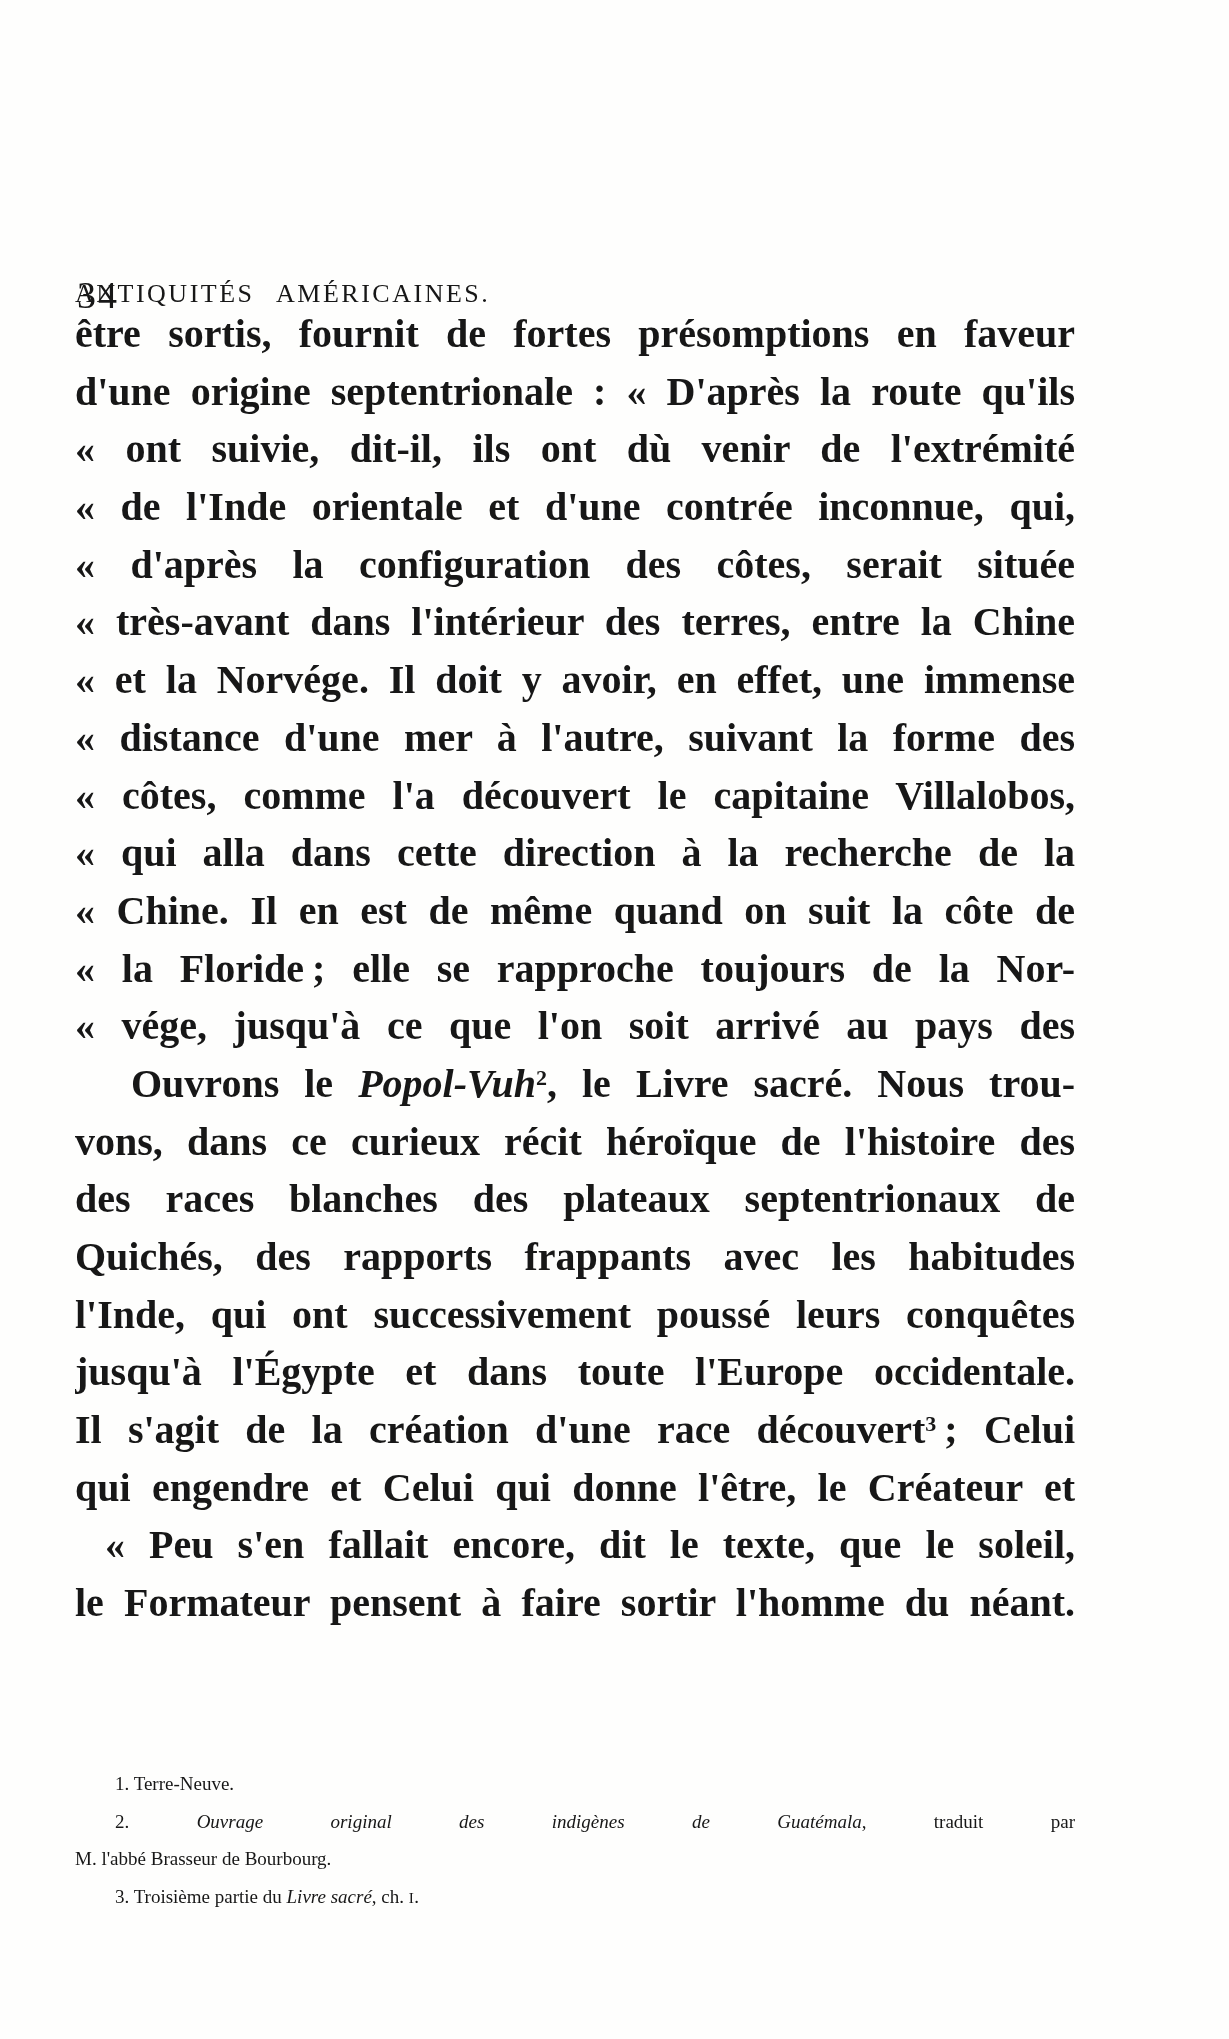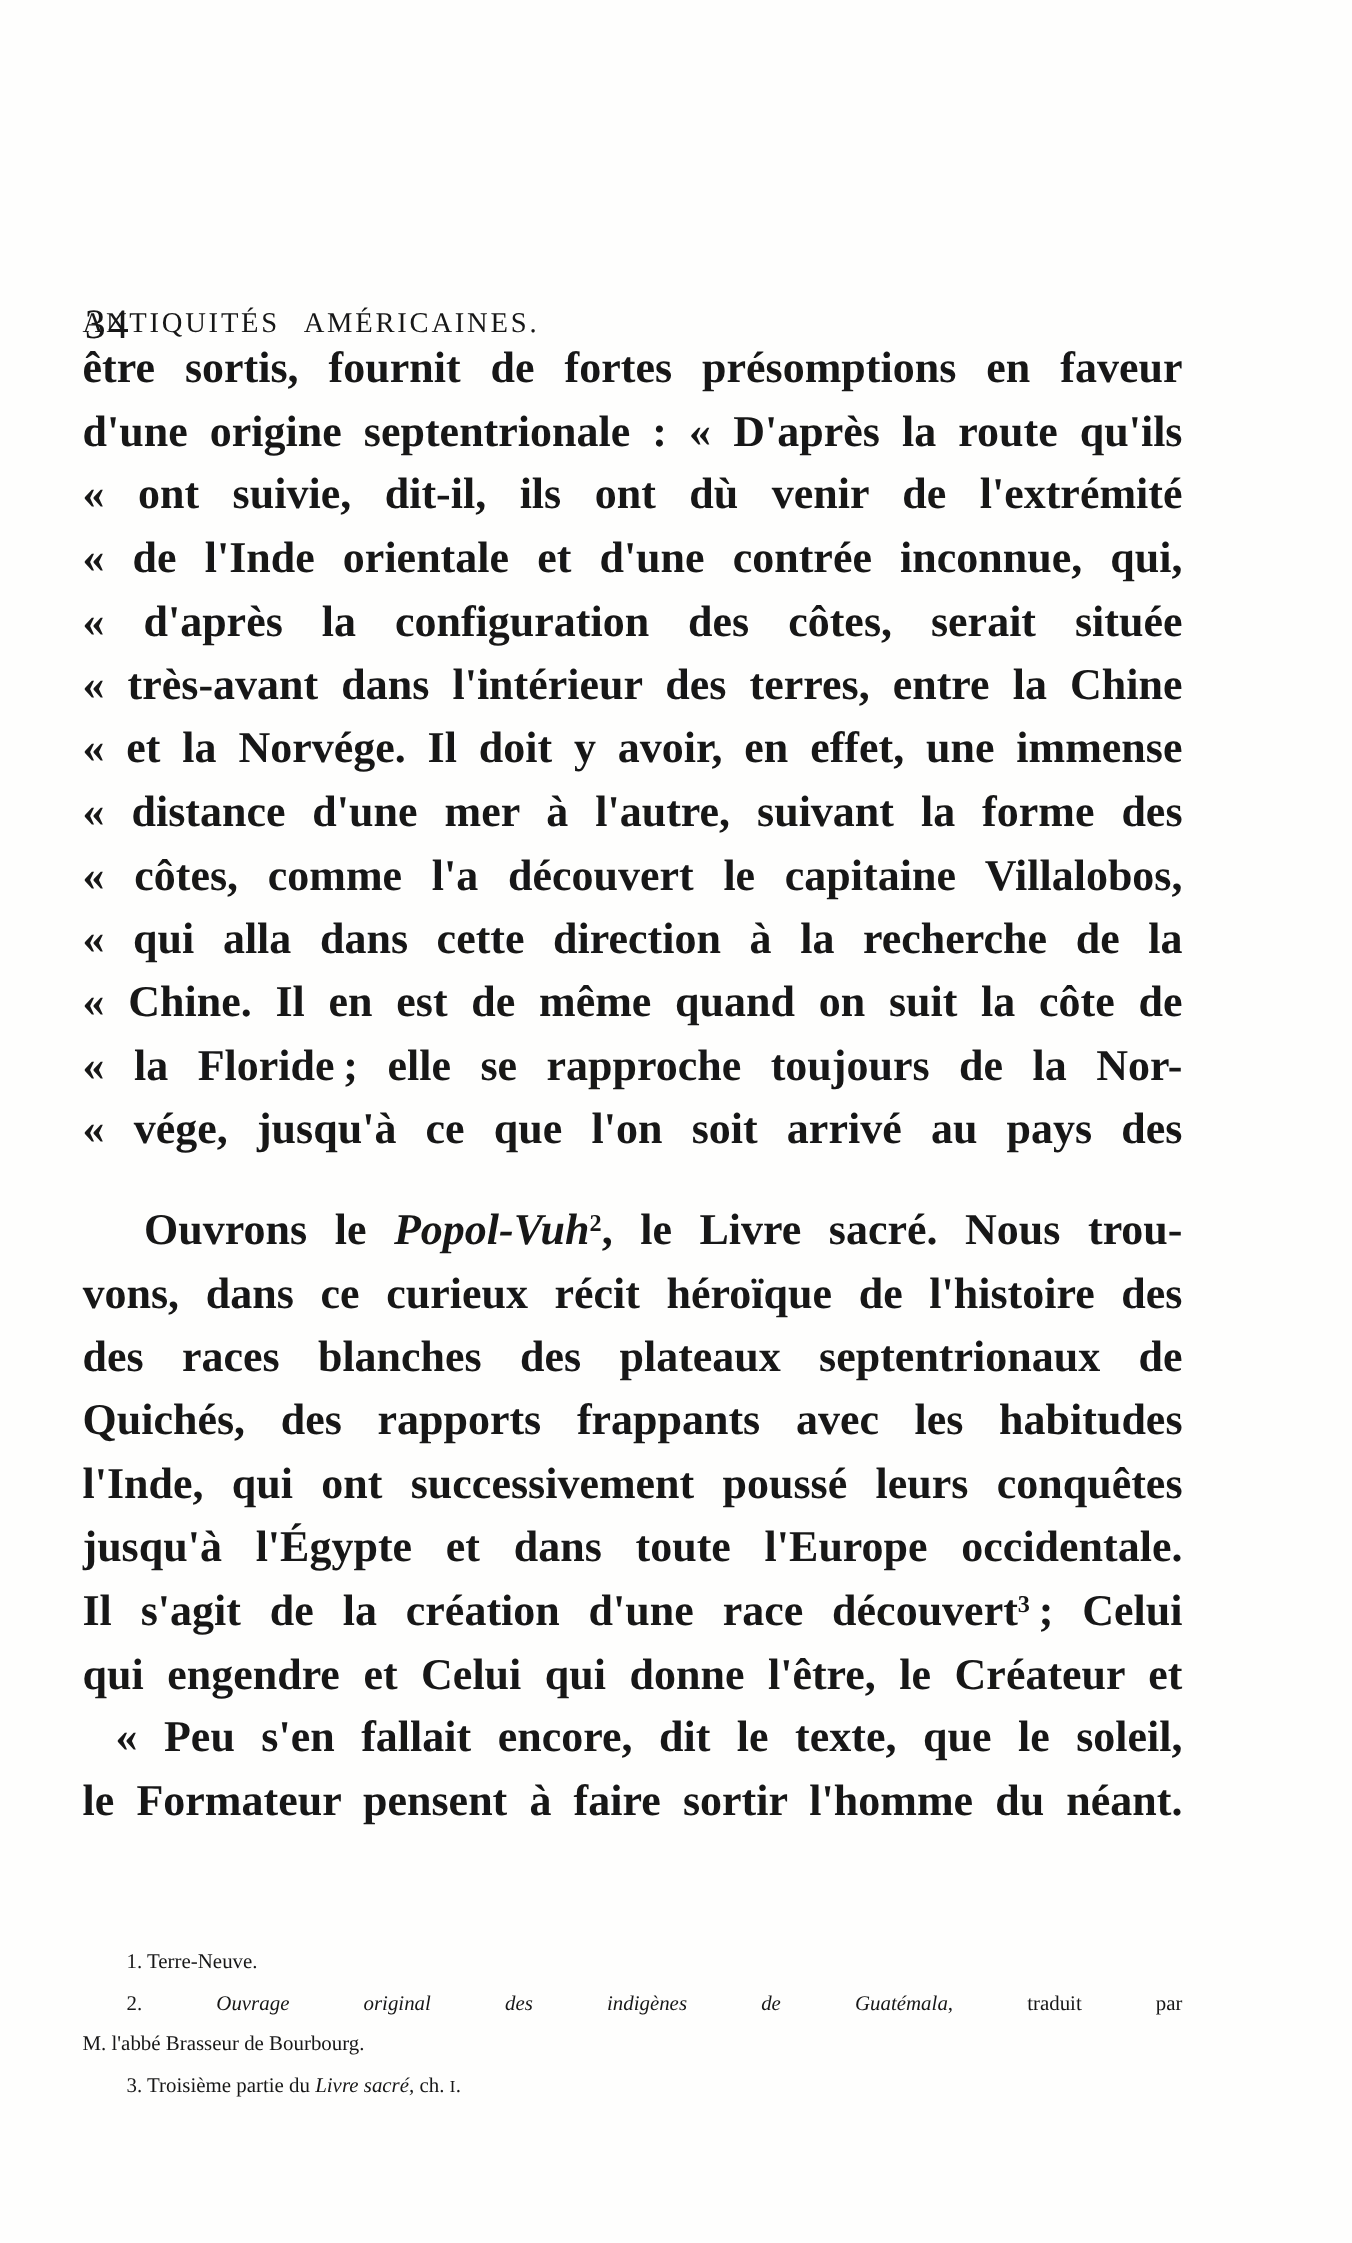--- a/index.html
+++ b/index.html
@@ -98,21 +98,21 @@
       <div class="line j"><span>« de l'Inde orientale et d'une contrée inconnue, qui,</span></div>
       <div class="line j"><span>« d'après la configuration des côtes, serait située</span></div>
       <div class="line j"><span>« très-avant dans l'intérieur des terres, entre la Chine</span></div>
       <div class="line j"><span>« et la Norvége. Il doit y avoir, en effet, une immense</span></div>
       <div class="line j"><span>« distance d'une mer à l'autre, suivant la forme des</span></div>
       <div class="line j"><span>« côtes, comme l'a découvert le capitaine Villalobos,</span></div>
       <div class="line j"><span>« qui alla dans cette direction à la recherche de la</span></div>
       <div class="line j"><span>« Chine. Il en est de même quand on suit la côte de</span></div>
       <div class="line j"><span>« la Floride ; elle se rapproche toujours de la Nor-</span></div>
       <div class="line j"><span>« vége, jusqu'à ce que l'on soit arrivé au pays des</span></div>
-      <div class="line j" style="padding-left: 56px; margin-top: 34px;"><span>Ouvrons le </span><span class="italic">Popol-Vuh</span><span class="sup">2</span><span>, le Livre sacré. Nous trou-</span></div>
+      <div class="line j" style="padding-left: 56px;"><span>Ouvrons le </span><span class="italic">Popol-Vuh</span><span class="sup">2</span><span>, le Livre sacré. Nous trou-</span></div>
       <div class="line j"><span>vons, dans ce curieux récit héroïque de l'histoire des</span></div>
       <div class="line j"><span>des races blanches des plateaux septentrionaux de</span></div>
       <div class="line j"><span>Quichés, des rapports frappants avec les habitudes</span></div>
       <div class="line j"><span>l'Inde, qui ont successivement poussé leurs conquêtes</span></div>
       <div class="line j"><span>jusqu'à l'Égypte et dans toute l'Europe occidentale.</span></div>
       <div class="line j"><span>Il s'agit de la création d'une race découvert</span><span class="sup">3</span><span> ; Celui</span></div>
       <div class="line j"><span>qui engendre et Celui qui donne l'être, le Créateur et</span></div>
       <div class="line j" style="padding-left: 30px;"><span>« Peu s'en fallait encore, dit le texte, que le soleil,</span></div>
       <div class="line j"><span>le Formateur pensent à faire sortir l'homme du néant.</span></div>
     </div>

